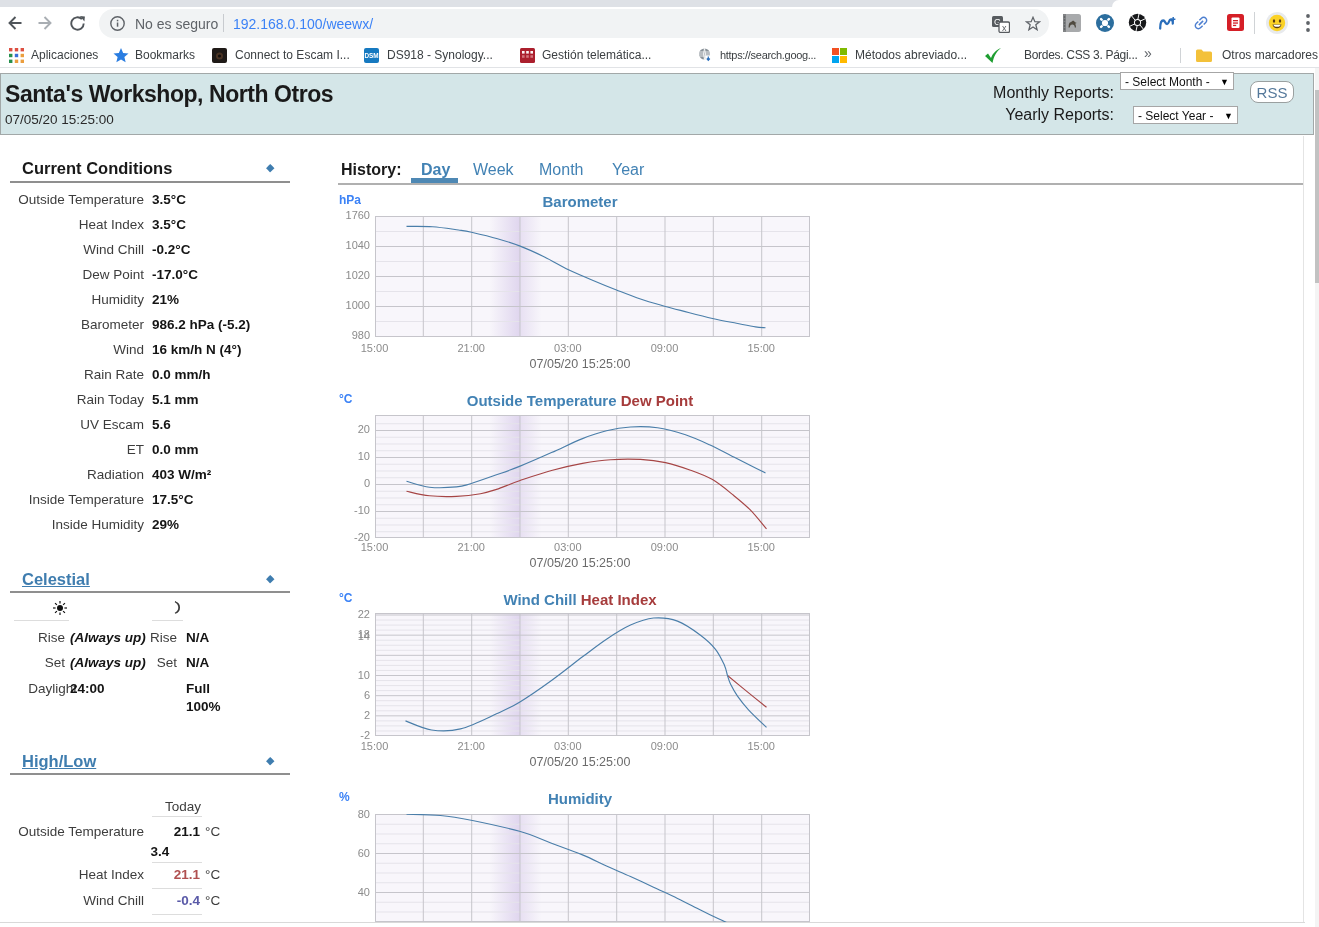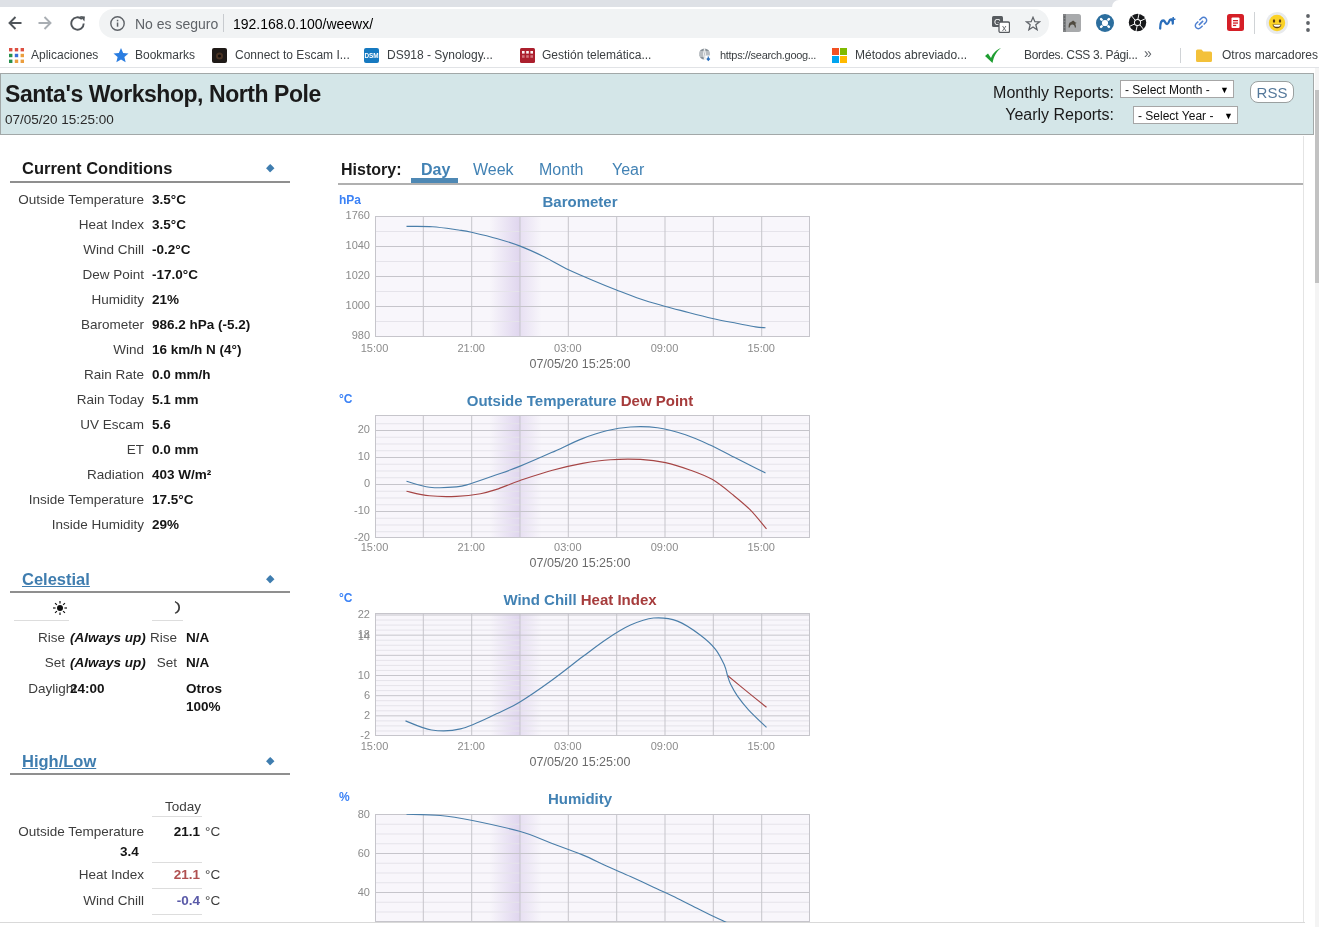--- a/index.html
+++ b/index.html
@@ -4,21 +4,21 @@
 html,body { width:1319px; height:927px; overflow:hidden; background:#fff;
   font-family:"Liberation Sans", sans-serif; }
 .abs { position:absolute; }
 
 #topstrip { position:absolute; left:0; top:0; width:1319px; height:7px; background:#dee1e6; }
 #topstrip .white { position:absolute; left:1112px; top:0; width:207px; height:7px; background:#fff; border-top-left-radius:8px; }
 #toolbar { position:absolute; left:0; top:7px; width:1319px; height:38px; background:#fff; }
 #pill { position:absolute; left:99px; top:2px; width:950px; height:29px; background:#f1f3f4; border-radius:14.5px; }
 .nes { position:absolute; left:135px; top:9px; font-size:14px; color:#5f6368; }
 .urlsep { position:absolute; left:223px; top:7px; width:1px; height:18px; background:#c8cbcf; }
-.url { position:absolute; left:233px; top:9px; font-size:14px; color:#000000; }
+.url { position:absolute; left:233px; top:9px; font-size:14px; color:#3b82f6; }
 
 #bookbar { position:absolute; left:0; top:45px; width:1319px; height:22px; background:#fff; }
 .bm { position:absolute; top:3px; font-size:12px; color:#3c4043; white-space:nowrap; }
 #divider { position:absolute; left:0; top:67px; width:1319px; height:1px; background:#e1e3e6; }
 
 #hdr { position:absolute; left:0; top:73px; width:1314px; height:62px; background:#d4e6e8; border:1px solid #a2a8a8; }
 #hdr h1 { position:absolute; left:4px; top:7px; font-size:23px; font-weight:bold; color:#1a1a1a; letter-spacing:-0.45px; }
 #hdr .ts { position:absolute; left:4px; top:38px; font-size:13.5px; color:#2a2a2a; }
 .replab { position:absolute; right:205px; text-align:right; font-size:16px; color:#1a1a1a; }
 .sel { position:absolute; height:18px; background:#fff; border:1px solid #a6a6a6; font-size:12px; color:#111; padding:1.5px 4px 0 4px; }
@@ -237,25 +237,25 @@
   <div class="bm" style="left:1144px;top:0;font-size:14px;color:#5f6368">»</div>
   <div class="abs" style="left:1180px;top:3px;width:1px;height:15px;background:#d0d3d6"></div>
   <svg class="abs" style="left:1196px;top:3.5px" width="16" height="13" viewBox="0 0 16 13">
     <path d="M0 2 a1.5 1.5 0 0 1 1.5 -1.5 h4 l1.8 2 h7.2 a1.5 1.5 0 0 1 1.5 1.5 v7.5 a1.5 1.5 0 0 1 -1.5 1.5 h-13 a1.5 1.5 0 0 1 -1.5 -1.5 Z" fill="#f3c13a"></path>
   </svg>
   <div class="bm" style="left:1222px">Otros marcadores</div>
 </div>
 <div id="divider"></div>
 
 <div id="hdr">
-  <h1>Santa's Workshop, North Pole</h1>
+  <h1>Santa's Workshop, North Otros</h1>
   <div class="ts">07/05/20 15:25:00</div>
 </div>
 <div class="replab" style="top:84px">Monthly Reports:</div>
-<div class="sel" style="left:1120px;top:80px;width:114px"><span>- Select Month -</span><span class="arr">▼</span></div>
+<div class="sel" style="left:1120px;top:72px;width:114px"><span>- Select Month -</span><span class="arr">▼</span></div>
 <div class="replab" style="top:106px">Yearly Reports:</div>
 <div class="sel" style="left:1133px;top:106px;width:105px"><span>- Select Year -</span><span class="arr">▼</span></div>
 <div id="rssbtn">RSS</div>
 
 <div class="ptitle" style="top:159px">Current Conditions</div>
 <div class="pdiamond" style="top:161px">◆</div>
 <div class="prule" style="top:181px"></div>
 <div id="ccrows">
 <div class="row" style="top:192px">
       <span class="l">Outside Temperature</span>
@@ -341,32 +341,32 @@
 <div class="rlab2" style="left:0;width:65px;top:630px">Rise</div>
 <div class="ctext cbi" style="left:70px;top:630px">(Always up)</div>
 <div class="rlab2" style="left:0;width:177px;top:630px">Rise</div>
 <div class="ctext cb" style="left:186px;top:630px">N/A</div>
 <div class="rlab2" style="left:0;width:65px;top:655px">Set</div>
 <div class="ctext cbi" style="left:70px;top:655px">(Always up)</div>
 <div class="rlab2" style="left:0;width:177px;top:655px">Set</div>
 <div class="ctext cb" style="left:186px;top:655px">N/A</div>
 <div class="rlab2" style="left:13px;width:64px;top:681px">Daylight</div>
 <div class="ctext cb" style="left:70px;top:681px">24:00</div>
-<div class="ctext cb" style="left:186px;top:681px">Otros</div>
+<div class="ctext cb" style="left:186px;top:681px">Full</div>
 <div class="ctext cb" style="left:186px;top:699px">100%</div>
 
 <div class="ptitle blue" style="top:752px">High/Low</div>
 <div class="pdiamond" style="top:754px">◆</div>
 <div class="prule" style="top:773px"></div>
 <div class="ctext" style="left:165px;top:799px">Today</div>
 <div class="thinline" style="left:152px;top:816px;width:50px"></div>
 <div class="rlab" style="top:824px">Outside Temperature</div>
 <div class="ctext cb" style="left:120px;width:80px;text-align:right;top:824px">21.1</div>
 <div class="ctext" style="left:205px;top:824px">°C</div>
-<div class="ctext cb" style="left:120px;width:80px;text-align:left;top:844px">3.4</div>
+<div class="ctext cb" style="left:120px;width:80px;text-align:center;top:844px">3.4</div>
 <div class="thinline" style="left:152px;top:862px;width:50px"></div>
 <div class="rlab" style="top:867px">Heat Index</div>
 <div class="ctext cb" style="left:120px;width:80px;text-align:right;top:867px;color:#b05050">21.1</div>
 <div class="ctext" style="left:205px;top:867px">°C</div>
 <div class="thinline" style="left:152px;top:888px;width:50px"></div>
 <div class="rlab" style="top:893px">Wind Chill</div>
 <div class="ctext cb" style="left:120px;width:80px;text-align:right;top:893px;color:#5a5aa8">-0.4</div>
 <div class="ctext" style="left:205px;top:893px">°C</div>
 <div class="thinline" style="left:152px;top:914px;width:50px"></div>
 

